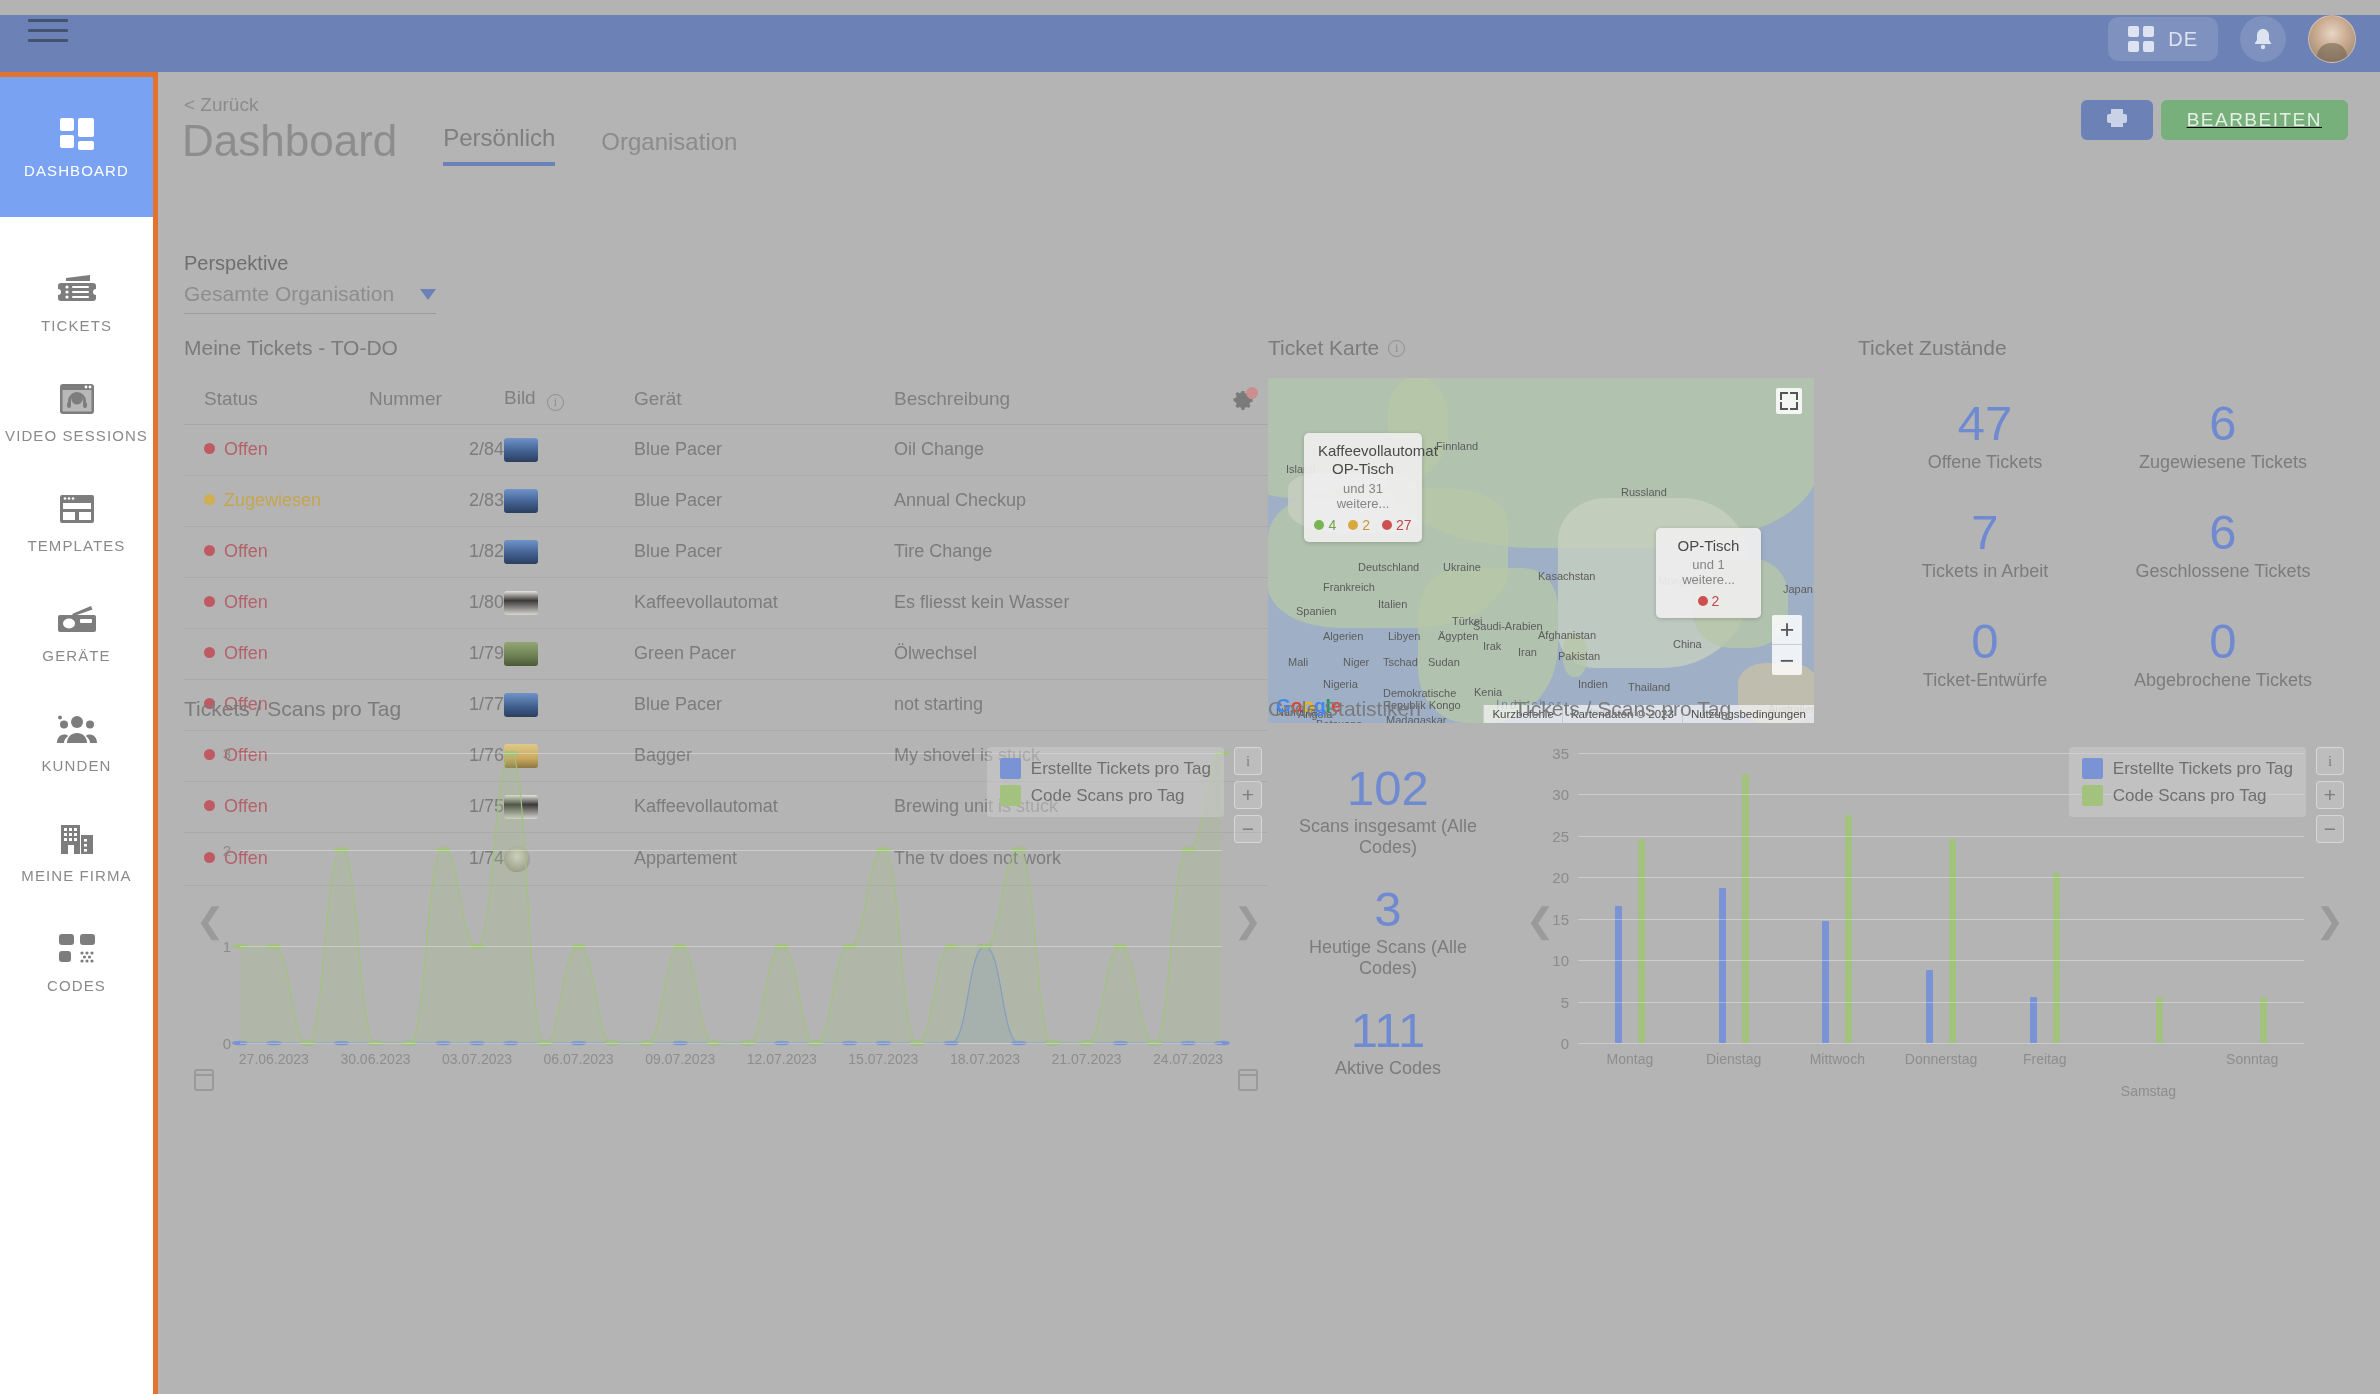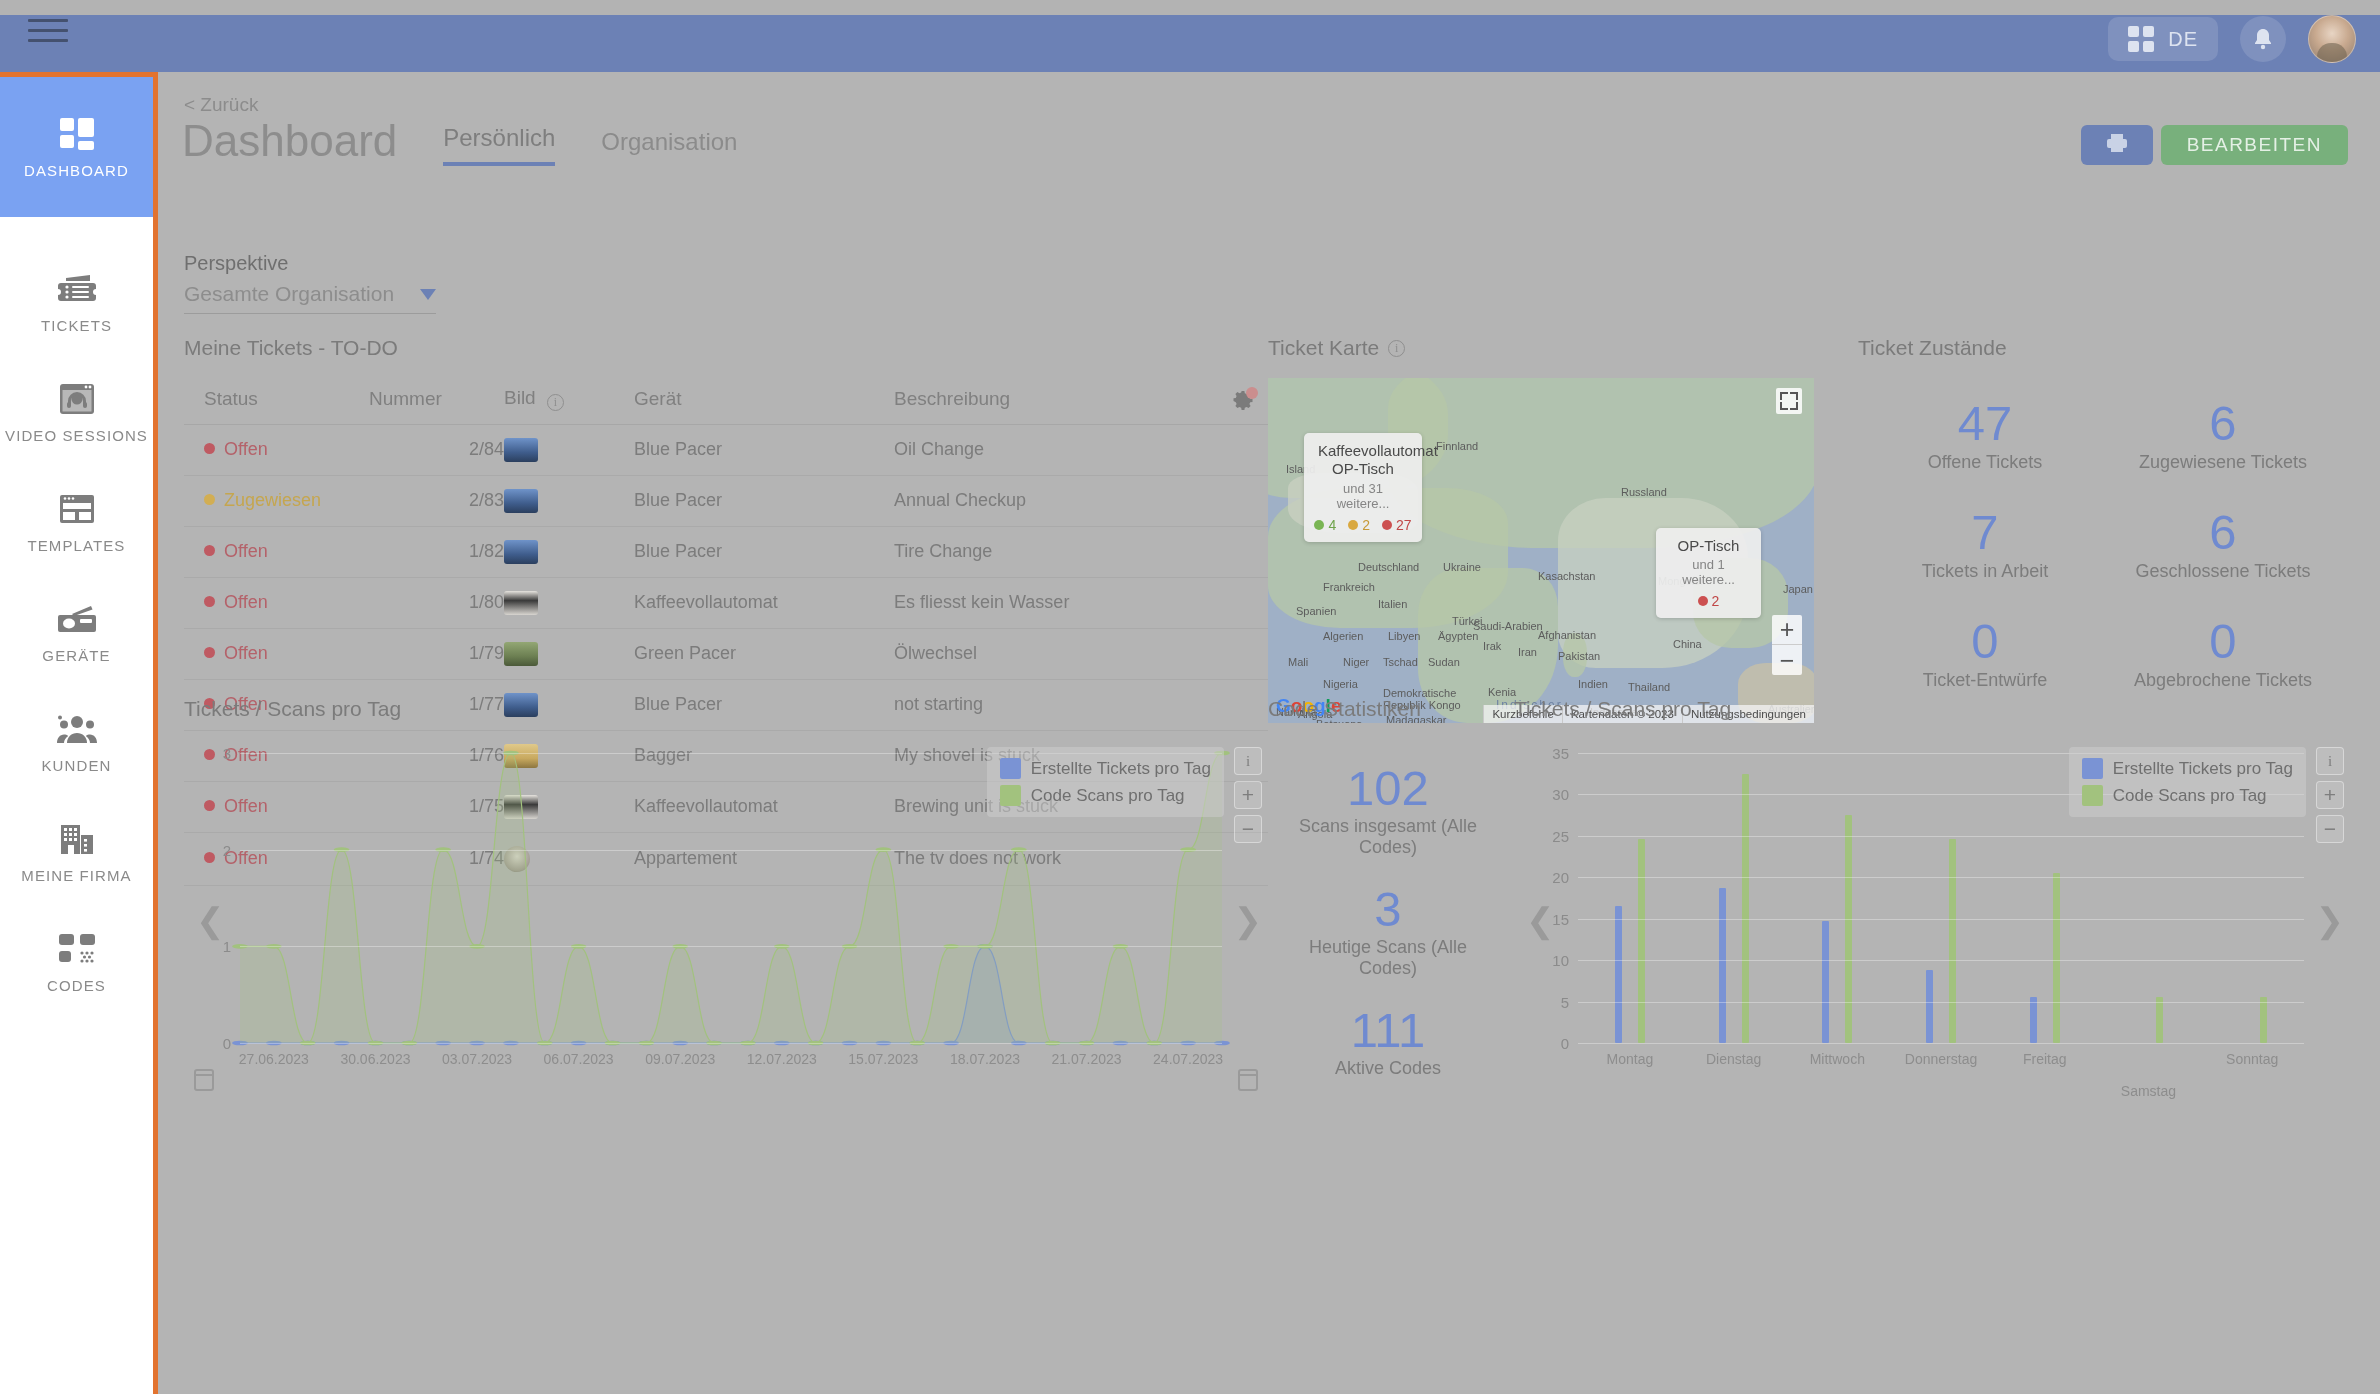--- a/index.html
+++ b/index.html
@@ -74,21 +74,21 @@
     position: absolute; left: 158px; top: 72px;
     width: 2230px; height: 1322px;
     background: #b4b4b4; overflow: hidden;
   }
   .back-link { position:absolute; left: 26px; top: 22px; font-size: 19px; color: #8c8c8c; }
   .title-row { position: absolute; left: 24px; top: 44px; display: flex; align-items: flex-end; gap: 46px; }
   .page-title { font-size: 44px; color: #8d8d8d; font-weight: 400; }
   .tab { font-size: 24px; color: #8b8b8b; padding-bottom: 10px; cursor: pointer; }
   .tab.active { color: #7e7e7e; border-bottom: 4px solid #6c81b5; }
 
-  .hdr-actions { position:absolute; right: 40px; top: 53px; display: flex; gap: 8px; align-items: center; }
+  .hdr-actions { position:absolute; right: 40px; top: 28px; display: flex; gap: 8px; align-items: center; text-decoration: underline; }
   .btn-print {
     width: 72px; height: 40px; border-radius: 6px; background: #6c81b5;
     display:flex; align-items:center; justify-content:center;
   }
   .btn-edit {
     height: 40px; padding: 0 26px; border-radius: 6px; background: #78b07c;
     color: #e4f0e5; font-size: 19px; letter-spacing: 1.5px;
     display:flex; align-items:center; justify-content:center; border: none; cursor: pointer;
   }
 
@@ -566,21 +566,21 @@
         <div class="map-label" style="left:75px;top:278px">Niger</div>
         <div class="map-label" style="left:115px;top:278px">Tschad</div>
         <div class="map-label" style="left:160px;top:278px">Sudan</div>
         <div class="map-label" style="left:55px;top:300px">Nigeria</div>
         <div class="map-label" style="left:30px;top:330px">Angola</div>
         <div class="map-label" style="left:205px;top:242px">Saudi-Arabien</div>
         <div class="map-label" style="left:170px;top:252px">Ägypten</div>
         <div class="map-label" style="left:120px;top:252px">Libyen</div>
         <div class="map-label" style="left:55px;top:252px">Algerien</div>
         <div class="map-label" style="left:115px;top:309px;line-height:1.1">Demokratische<br>Republik Kongo</div>
-        <div class="map-label" style="left:220px;top:308px">Kenia</div>
+        <div class="map-label" style="left:206px;top:308px">Kenia</div>
         <div class="map-label" style="left:322px;top:328px">Indonesien</div>
         <div class="map-label big" style="left:228px;top:320px;font-size:12px;color:#6e82a2;letter-spacing:2px">Indischer</div>
         <div class="map-label" style="left:8px;top:328px">Namibia</div>
         <div class="map-label" style="left:48px;top:340px">Botsuana</div>
         <div class="map-label" style="left:118px;top:336px">Madagaskar</div>
         <div class="map-label" style="left:500px;top:325px;color:#7a7a7a">Australien</div>
 
         <div class="fs-btn">
             <i></i>
             <i></i>

